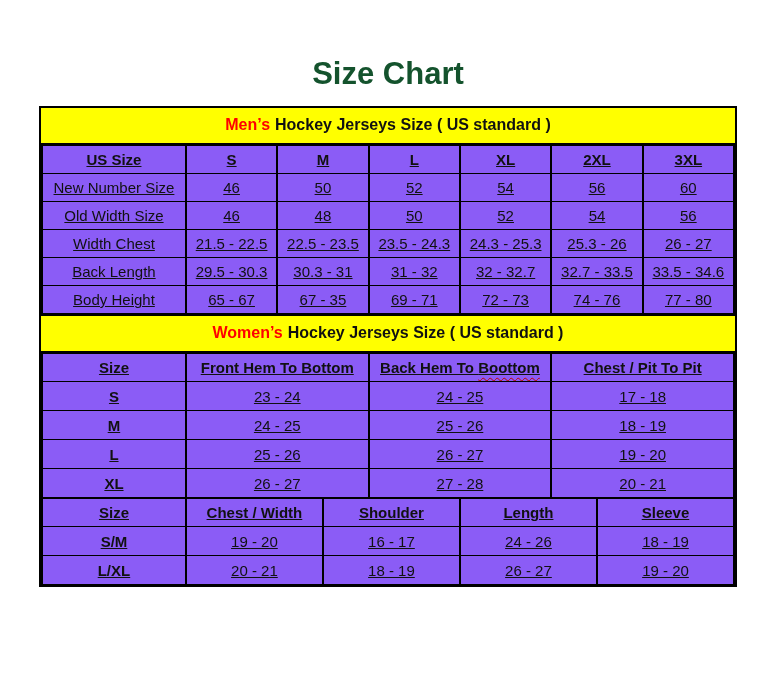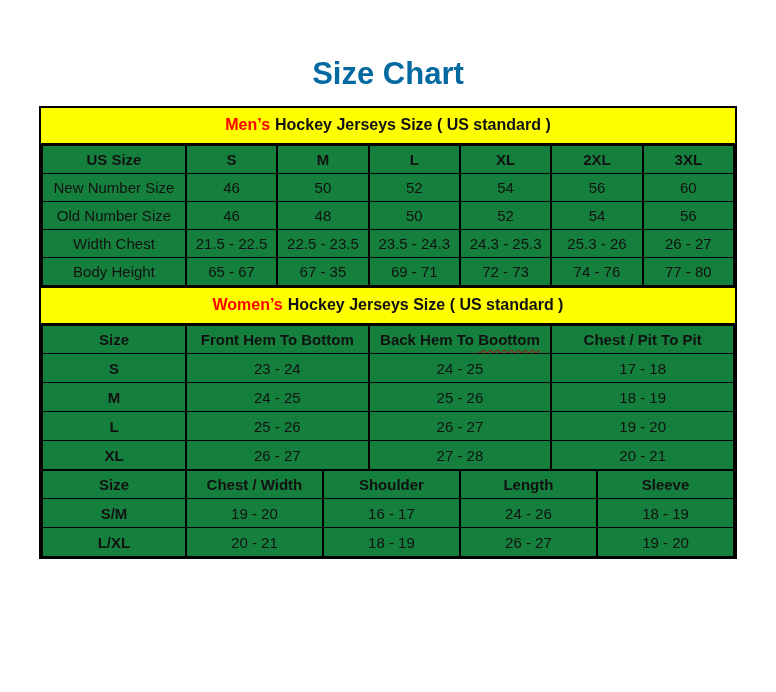--- a/index.html
+++ b/index.html
@@ -7,44 +7,45 @@
     width: 776px; height: 692px; overflow: hidden;
     background: #ffffff;
     font-family: "Liberation Sans", "DejaVu Sans", sans-serif;
     color: #111111;
   }
   .page-title {
     margin: 56px 0 14px 0;
     text-align: center;
     font-size: 31px;
     font-weight: bold;
-    color: #0369a1;
+    color: #14532d;
     letter-spacing: 0px;
   }
   .size-chart {
     width: 694px;
     margin: 0 auto;
     border: 2px solid #000;
-    background: #15803d;
+    background: #8b5cf6;
   }
   .banner {
     background: #ffff00;
     text-align: center;
     font-size: 16px;
     font-weight: bold;
     padding: 8px 0 9px 0;
     border-bottom: 2px solid #000;
   }
   .banner + table { border-top: none; }
   .banner.mid { border-top: 2px solid #000000; }
   .banner .hl { color: #fe0000; margin-right: 5px; }
   table {
     width: 100%;
     border-collapse: collapse;
     table-layout: fixed;
+    text-decoration: underline;
   }
   th, td {
     border: 1px solid #000;
     border-left-width: 2px;
     border-right-width: 2px;
     height: 27px;
     text-align: center;
     vertical-align: middle;
     font-size: 15px;
     padding: 0 2px;
@@ -97,36 +98,45 @@
       <tr>
         <td>New Number Size</td>
         <td>46</td>
         <td>50</td>
         <td>52</td>
         <td>54</td>
         <td>56</td>
         <td>60</td>
       </tr>
       <tr>
-        <td>Old Number Size</td>
+        <td>Old Width Size</td>
         <td>46</td>
         <td>48</td>
         <td>50</td>
         <td>52</td>
         <td>54</td>
         <td>56</td>
       </tr>
       <tr>
         <td>Width Chest</td>
         <td>21.5 - 22.5</td>
         <td>22.5 - 23.5</td>
         <td>23.5 - 24.3</td>
         <td>24.3 - 25.3</td>
         <td>25.3 - 26</td>
         <td>26 - 27</td>
+      </tr>
+      <tr>
+        <td>Back Length</td>
+        <td>29.5 - 30.3</td>
+        <td>30.3 - 31</td>
+        <td>31 - 32</td>
+        <td>32 - 32.7</td>
+        <td>32.7 - 33.5</td>
+        <td>33.5 - 34.6</td>
       </tr>
       <tr>
         <td>Body Height</td>
         <td>65 - 67</td>
         <td>67 - 35</td>
         <td>69 - 71</td>
         <td>72 - 73</td>
         <td>74 - 76</td>
         <td>77 - 80</td>
       </tr>

